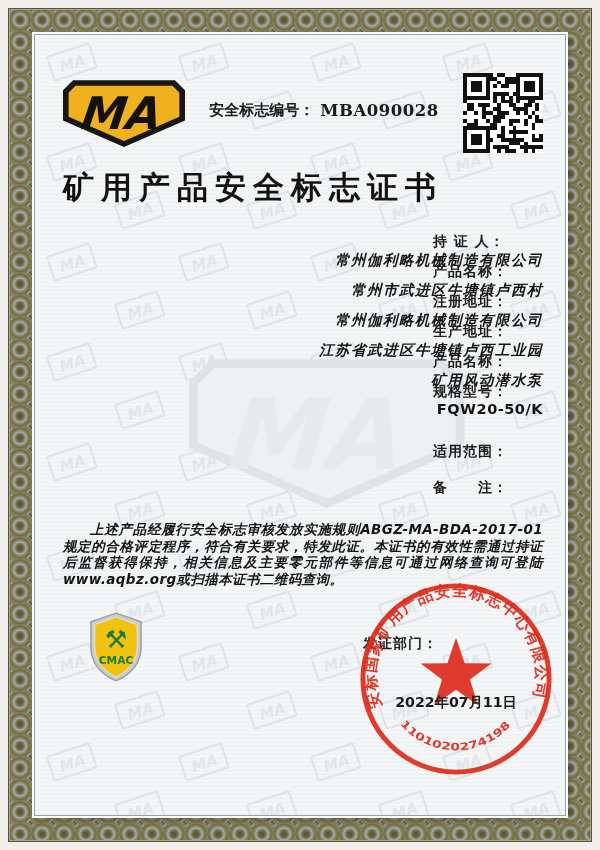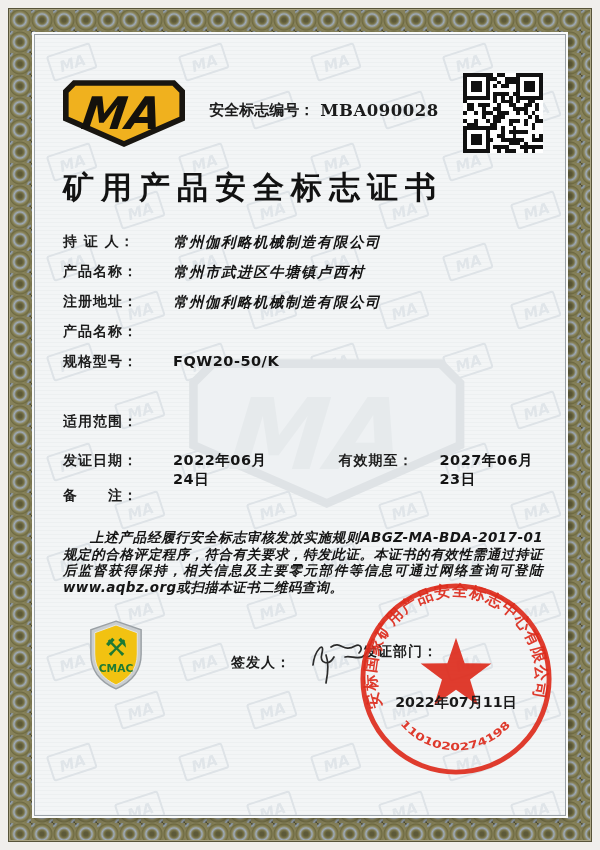--- a/index.html
+++ b/index.html
@@ -23,21 +23,21 @@
   .header{display:flex;align-items:center;height:80px;margin-bottom:14px;}
   .ma-logo{width:122px;height:70px;flex:none;}
   .certno{flex:1;display:flex;align-items:center;justify-content:center;margin-top:-6px;}
   .certno .lab{font-size:15px;font-weight:bold;color:#1b1b1b;font-family:Liberation Mono, monospace;}
   .certno .val{font-family:"DejaVu Serif","Liberation Serif",serif;font-size:16.5px;color:#1b1b1b;margin-left:6px;letter-spacing:.5px;}
   .qr{width:80px;height:80px;flex:none;background:#fff;}
 
   .title{text-align:left;font-family:"DejaVu Serif","Liberation Serif",serif;font-weight:900;
     font-size:31px;letter-spacing:7px;color:#121212;margin:14px 0 24px 0;}
 
-  .rows .row{display:flex;align-items:flex-start;height:30px;}
+  .rows .row{display:flex;align-items:flex-end;height:30px;flex-direction:column;}
   .lbl{font-size:14px;font-weight:bold;color:#1c1c1c;flex:none;letter-spacing:1px;}
   .lbl.short{width:110px;}
   .val{font-size:14.5px;font-weight:bold;color:#141414;}
   .val.kai{font-style:italic;letter-spacing:1.5px;}
   .val.model{letter-spacing:.5px;}
   .val.std{font-family:"DejaVu Sans Mono","Liberation Mono",monospace;font-weight:bold;font-size:13.5px;margin-left:36px;letter-spacing:.5px;}
   .row-dates{display:flex;align-items:baseline;height:30px;margin-top:8px;}
   .row-dates .pair2{margin-left:62px;}
   .val.date{letter-spacing:.5px;}
   .row-remark{height:30px;margin-top:6px;}
@@ -339,65 +339,53 @@
           </div>
         <div class="row">
             <span class="lbl short">产品名称：</span>
             <span class="val kai">常州市武进区牛塘镇卢西村</span>
           </div>
         <div class="row">
             <span class="lbl short">注册地址：</span>
             <span class="val kai">常州伽利略机械制造有限公司</span>
           </div>
         <div class="row">
+            <span class="lbl short">生产地址：</span>
+            <span class="val kai">江苏省武进区牛塘镇卢西工业园</span>
+          </div>
+        <div class="row">
             <span class="lbl short">产品名称：</span>
+            <span class="val kai">矿用风动潜水泵</span>
           </div>
         <div class="row">
             <span class="lbl short">规格型号：</span>
             <span class="val model">FQW20-50/K</span>
           </div>
         <div class="row">
           </div>
         <div class="row">
             <span class="lbl short">适用范围：</span>
           </div>
 
-        <div class="row-dates">
-          <span class="lbl short">发证日期：</span>
-          <span class="val date">2022年06月24日</span>
-          <span class="lbl pair2">有效期至：</span>
-          <span class="val date" style="margin-left:26px">2027年06月23日</span>
-        </div>
         <div class="row row-remark">
           <span class="lbl short">备　　注：</span>
           <span class="val"></span>
         </div>
       </div>
 
       <div class="para">上述产品经履行安全标志审核发放实施规则ABGZ-MA-BDA-2017-01规定的合格评定程序，符合有关要求，特发此证。本证书的有效性需通过持证后监督获得保持，相关信息及主要零元部件等信息可通过网络查询可登陆www.aqbz.org或扫描本证书二维码查询。</div>
 
       <div class="footer">
         <svg class="cmac" viewBox="0 0 60 74">
           <path d="M30,2 L56,11 V36 C56,55 44,66 30,72 C16,66 4,55 4,36 V11 Z" fill="#c9cdd0" stroke="#9aa0a5" stroke-width="1.5"></path>
           <path d="M30,6 L52,14 V36 C52,53 42,62 30,68 C18,62 8,53 8,36 V14 Z" fill="#f2c211" stroke="#e4e6e8" stroke-width="1"></path>
           <text x="30" y="38" text-anchor="middle" font-size="26" fill="#1f7a33">⚒</text>
           <text x="30" y="55" text-anchor="middle" font-size="11" font-weight="bold" fill="#1f7a33">CMAC</text>
         </svg>
 
-        <div class="signer">
-          <span class="lbl">签发人：</span>
-          <svg class="sig" viewBox="0 0 74 52">
-            <g fill="none" stroke="#2b2b2b" stroke-width="1.7" stroke-linecap="round">
-              <path d="M12,32 C14,16 24,8 21,20 C18,31 28,33 33,24"></path>
-              <path d="M30,14 C40,7 42,20 54,13 C60,10 62,16 58,20"></path>
-              <path d="M25,22 C28,30 27,40 25,50"></path>
-              <path d="M44,24 C50,22 58,28 64,22"></path>
-            </g>
-          </svg>
-        </div>
 
         <div class="dept">
           <span class="lbl">发证部门：</span>
         </div>
       </div>
     </div>
 
     <svg class="seal" viewBox="0 0 200 200">
       <defs>
         <path id="arcT" d="M24,128 A82,82 0 1 1 176,128" fill="none"></path>

